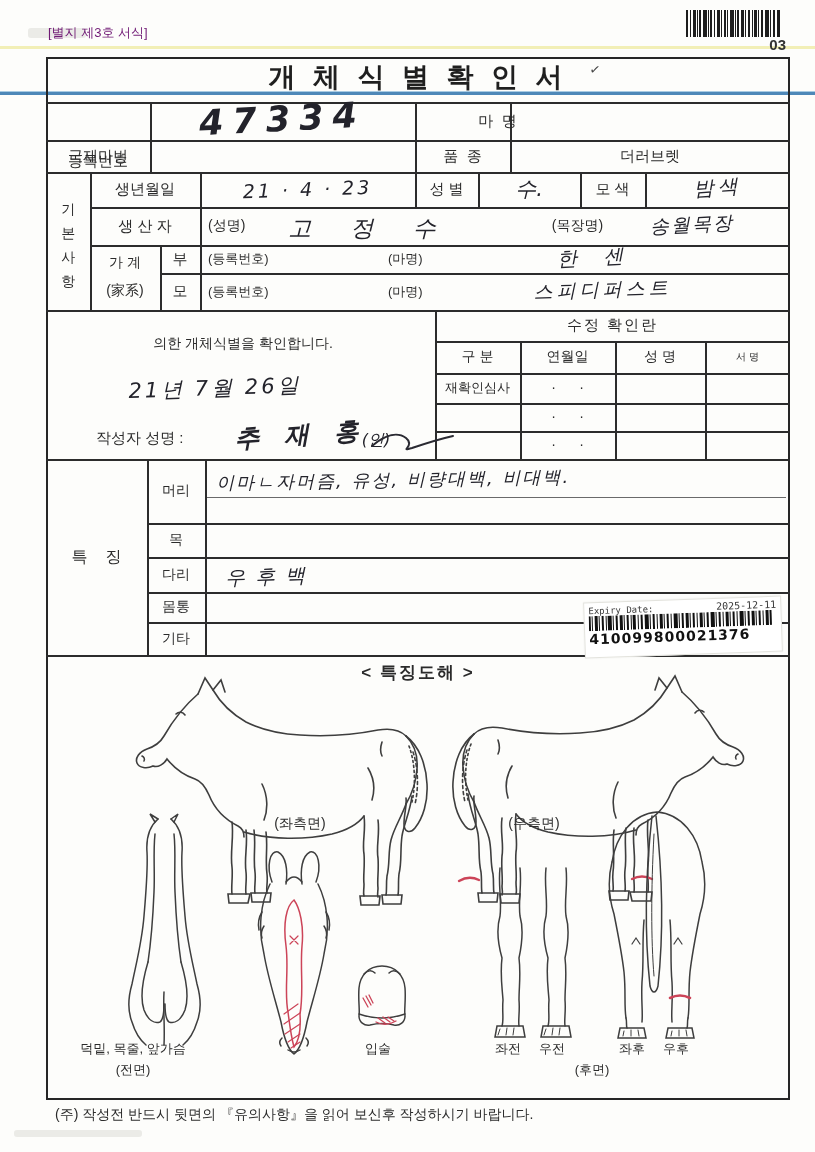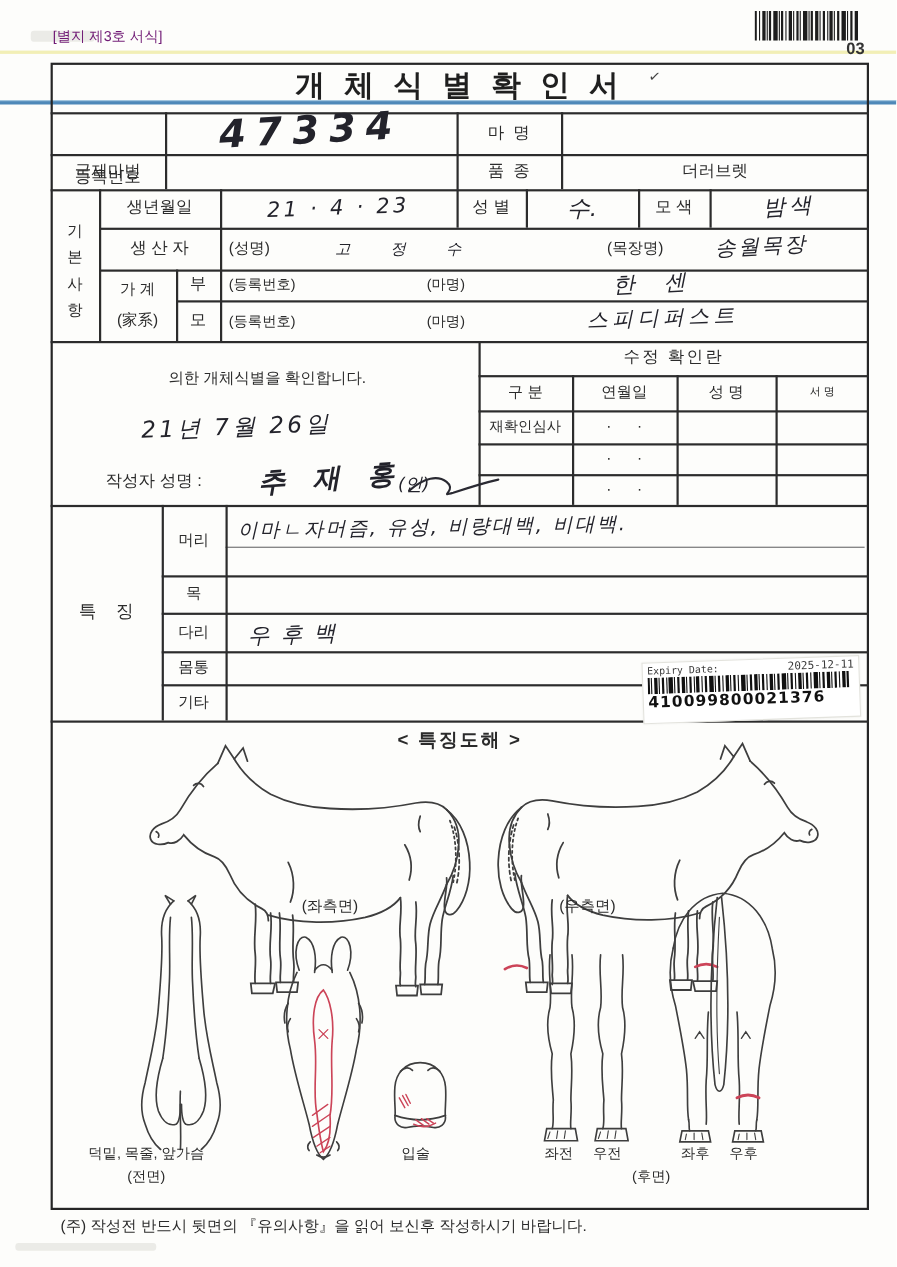--- a/index.html
+++ b/index.html
@@ -104,38 +104,38 @@
   <div class="vl" style="left:645px;top:172px;height:35px;"></div>
   <div class="vl" style="left:435px;top:310px;height:149px;"></div>
   <div class="vl" style="left:520px;top:341px;height:118px;"></div>
   <div class="vl" style="left:615px;top:341px;height:118px;"></div>
   <div class="vl" style="left:705px;top:341px;height:118px;"></div>
   <div class="vl" style="left:147px;top:459px;height:196px;"></div>
   <div class="vl" style="left:205px;top:459px;height:196px;"></div>
 
   <div class="c" style="left:46px;top:102px;width:104px;height:38px;font-size:15px;margin-top:40px;">등록번호</div>
   <div class="c hw" style="left:150px;top:100px;width:265px;height:40px;font-size:35px;font-weight:bold;letter-spacing:9px;transform:rotate(-3deg);">47334</div>
-  <div class="c" style="left:415px;top:102px;width:95px;height:38px;font-size:15px;">마  명</div>
+  <div class="c" style="left:415px;top:102px;width:95px;height:38px;font-size:15px;padding-left:35px;">마  명</div>
   <div class="c" style="left:510px;top:102px;width:280px;height:38px;font-size:15px;"></div>
   <div class="c" style="left:46px;top:140px;width:104px;height:32px;font-size:15px;">국제마번</div>
   <div class="c" style="left:150px;top:140px;width:265px;height:32px;font-size:15px;"></div>
   <div class="c" style="left:415px;top:140px;width:95px;height:32px;font-size:15px;">품  종</div>
   <div class="c" style="left:510px;top:140px;width:280px;height:32px;font-size:15px;">더러브렛</div>
 
   <div class="c" style="left:46px;top:172px;width:44px;height:138px;font-size:14px;writing-mode:vertical-rl;text-orientation:upright;letter-spacing:10px;">기본사항</div>
   <div class="c" style="left:90px;top:172px;width:110px;height:35px;font-size:15px;">생년월일</div>
   <div class="c hw" style="left:200px;top:172px;width:215px;height:35px;font-size:19px;letter-spacing:3px;transform:rotate(-2deg);">21 · 4 · 23</div>
   <div class="c" style="left:415px;top:172px;width:63px;height:35px;font-size:15px;">성 별</div>
   <div class="c hw" style="left:478px;top:172px;width:102px;height:35px;font-size:21px;">수.</div>
   <div class="c" style="left:580px;top:172px;width:65px;height:35px;font-size:15px;">모 색</div>
   <div class="c hw" style="left:645px;top:170px;width:145px;height:35px;font-size:20px;letter-spacing:4px;transform:rotate(-4deg);">밤색</div>
 
   <div class="c" style="left:90px;top:207px;width:110px;height:38px;font-size:15px;">생 산 자</div>
   <div class="c l" style="left:208px;top:207px;width:70px;height:38px;font-size:14px;">(성명)</div>
-  <div class="c hw" style="left:275px;top:207px;width:190px;height:42px;font-size:14px;letter-spacing:16px;">고 정 수</div>
+  <div class="c hw" style="left:275px;top:207px;width:190px;height:42px;font-size:23px;letter-spacing:16px;">고 정 수</div>
   <div class="c" style="left:540px;top:207px;width:75px;height:38px;font-size:14px;">(목장명)</div>
   <div class="c hw" style="left:622px;top:204px;width:140px;height:42px;font-size:19px;letter-spacing:2px;transform:rotate(-3deg);">송월목장</div>
 
   <div class="c" style="left:90px;top:248px;width:70px;height:30px;font-size:14px;">가 계</div>
   <div class="c" style="left:90px;top:276px;width:70px;height:30px;font-size:14px;">(家系)</div>
   <div class="c" style="left:160px;top:245px;width:40px;height:28px;font-size:15px;">부</div>
   <div class="c" style="left:160px;top:273px;width:40px;height:37px;font-size:15px;">모</div>
   <div class="c l" style="left:208px;top:245px;width:80px;height:28px;font-size:13px;">(등록번호)</div>
   <div class="c l" style="left:388px;top:245px;width:55px;height:28px;font-size:13px;">(마명)</div>
   <div class="c hw" style="left:510px;top:242px;width:170px;height:30px;font-size:20px;letter-spacing:10px;transform:rotate(-3deg);">한 센</div>

